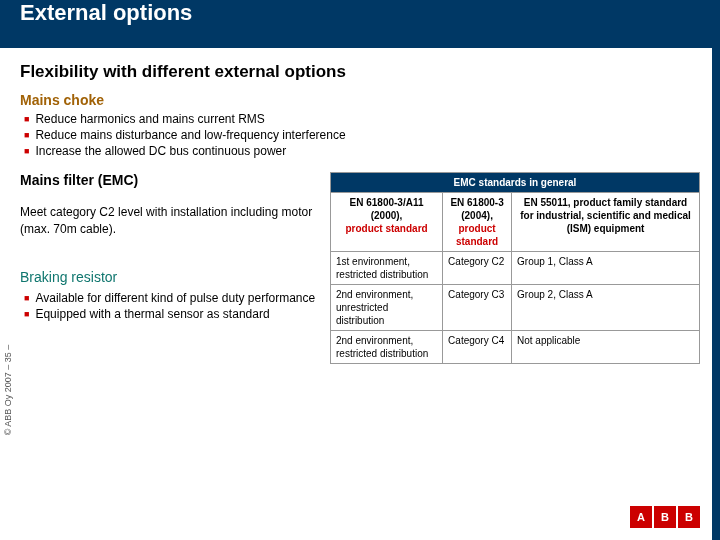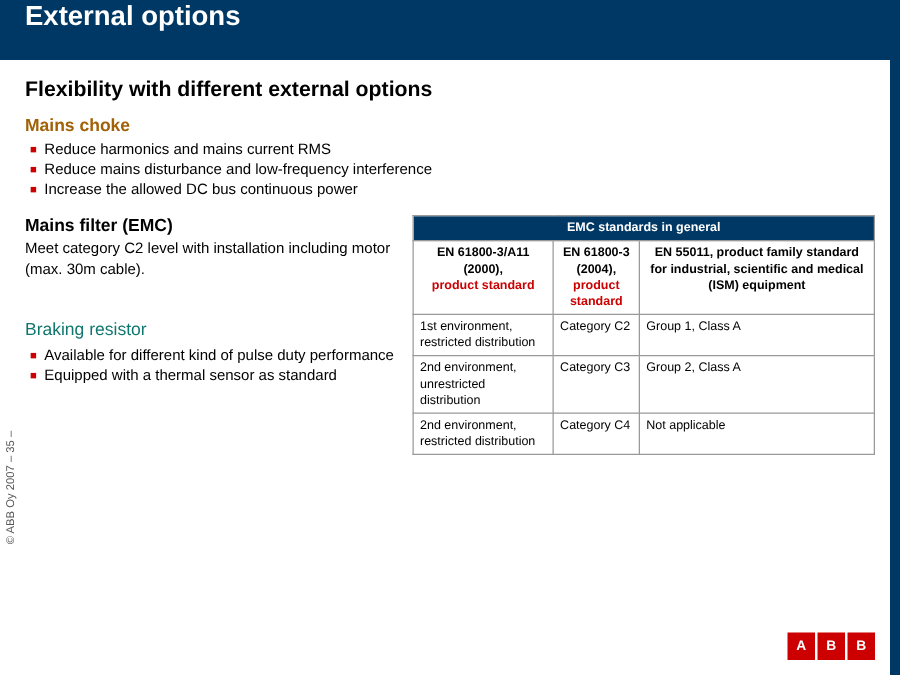--- a/index.html
+++ b/index.html
@@ -96,21 +96,21 @@
 
     .right-col {
       flex: 1;
     }
 
     
     .filter-title {
       font-size: 14px;
       font-weight: bold;
       color: #000;
-      margin-bottom: 2px;
+      margin-bottom: 16px;
       background: #fff;
     }
 
     .filter-desc {
       font-size: 12px;
       color: #000;
       line-height: 1.4;
     }
 
     
@@ -230,21 +230,21 @@
         <li>
             <span>Increase the allowed DC bus continuous power</span>
           </li>
       </ul>
     </div>
 
     <div class="main-row">
 
       <div class="left-col">
         <div class="filter-title">Mains filter (EMC)</div>
-        <div class="filter-desc">Meet category C2 level with installation including motor (max. 30m cable).</div>
+        <div class="filter-desc">Meet category C2 level with installation including motor (max. 70m cable).</div>
 
         <div class="braking-title">Braking resistor</div>
         <ul class="bullet-list">
           <li>
               <span>Available for different kind of pulse duty performance</span>
             </li>
           <li>
               <span>Equipped with a thermal sensor as standard</span>
             </li>
         </ul>

